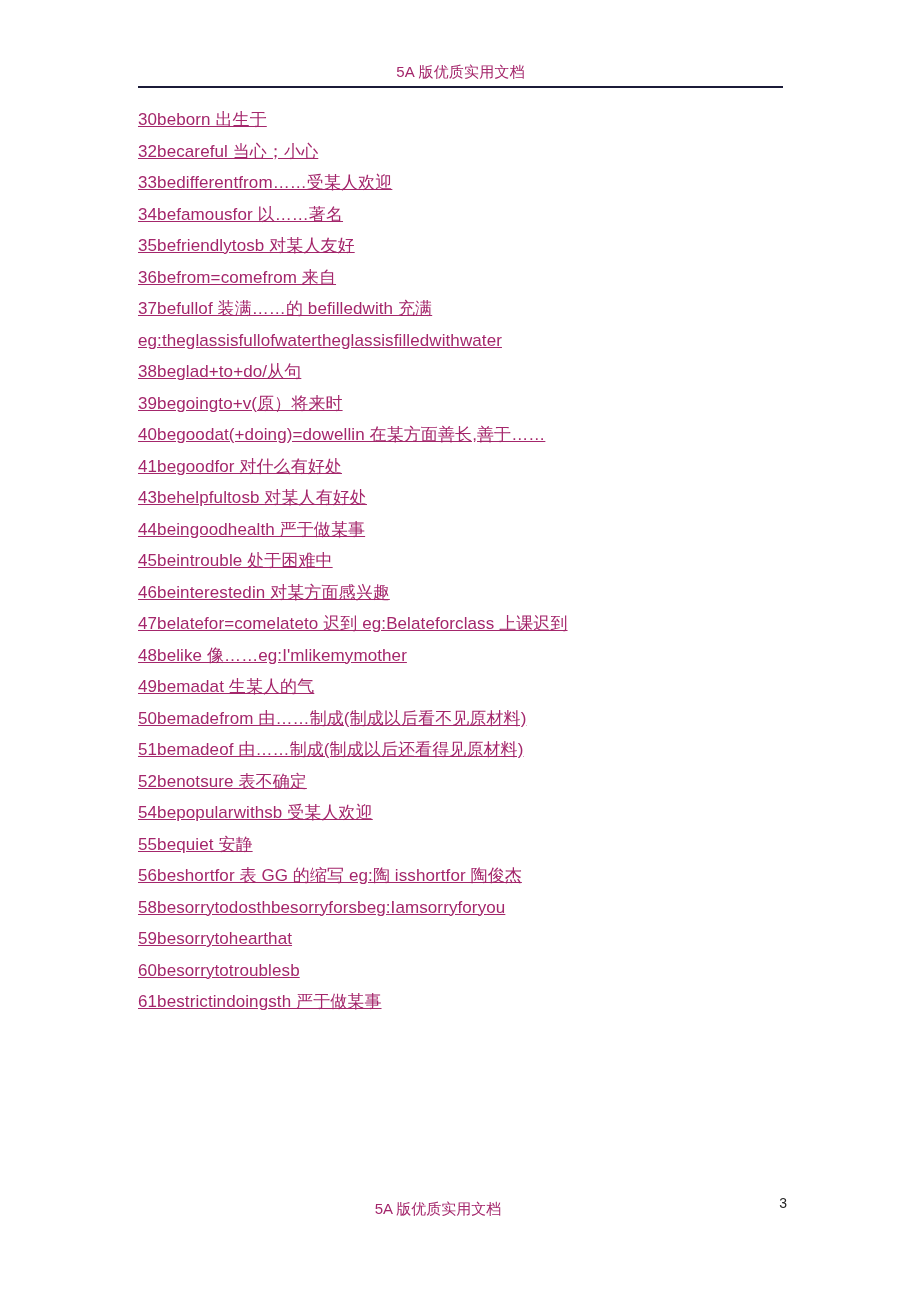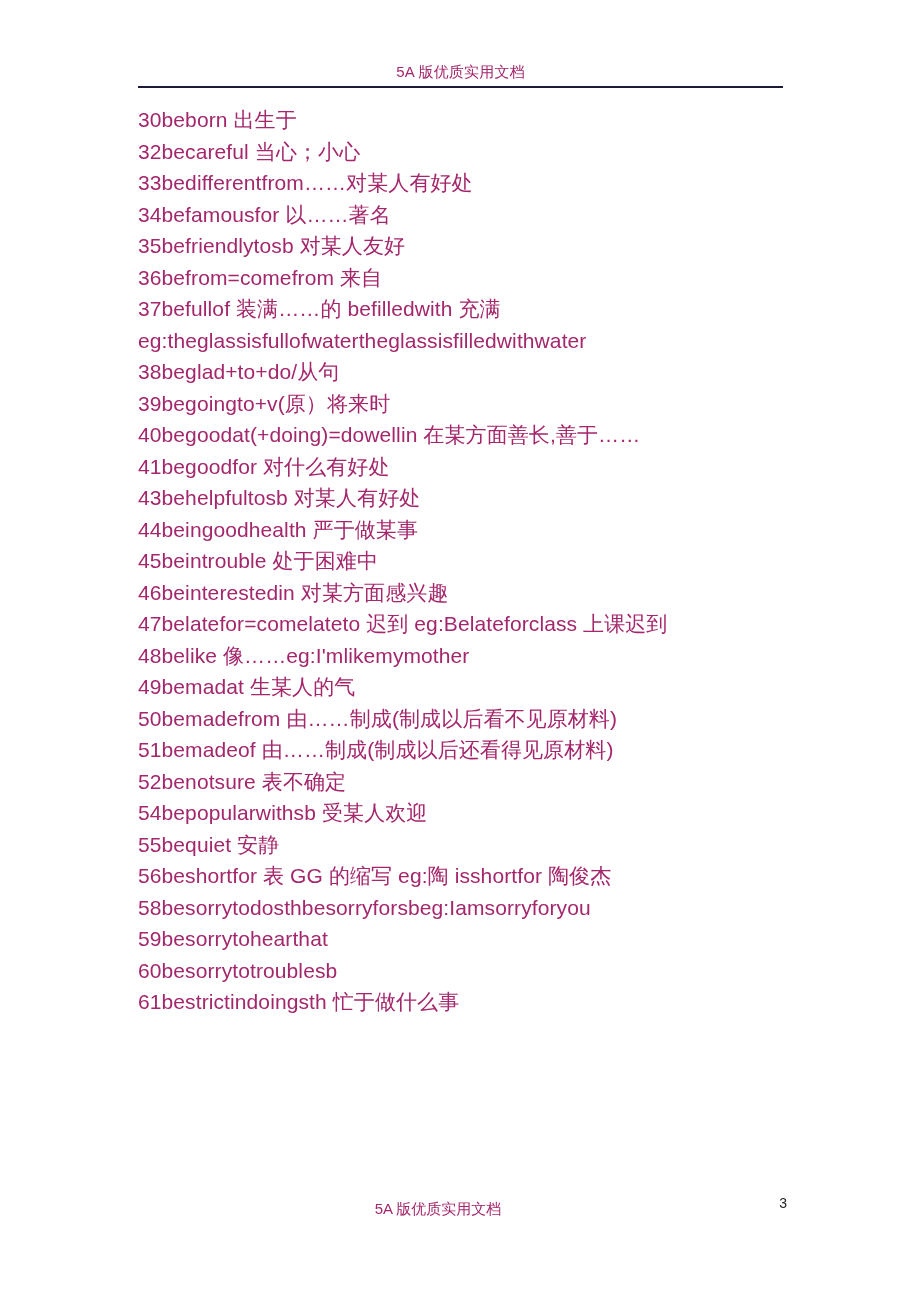--- a/index.html
+++ b/index.html
@@ -47,24 +47,25 @@
 
   
   .content {
     position: absolute;
     left: 138px;
     top: 104px;
     width: 720px;
   }
   .entry {
     color: #a4266b;
-    font-size: 21px;
+    font-size: 17px;
     line-height: 31.5px;
     white-space: nowrap;
     letter-spacing: 0.1px;
+    text-decoration: underline;
   }
 
   
   .footer {
     position: absolute;
     left: 138px;
     top: 1198px;
     width: 645px;
     height: 24px;
   }
@@ -94,21 +95,21 @@
 <div class="page">
 
   <div class="header">
     <div class="header-title">5A 版优质实用文档</div>
     <div class="header-rule"></div>
   </div>
 
   <div class="content" id="entries-container">
       <div class="entry">30beborn 出生于</div>
       <div class="entry">32becareful 当心；小心</div>
-      <div class="entry">33bedifferentfrom……对某人有好处</div>
+      <div class="entry">33bedifferentfrom……受某人欢迎</div>
       <div class="entry">34befamousfor 以……著名</div>
       <div class="entry">35befriendlytosb 对某人友好</div>
       <div class="entry">36befrom=comefrom 来自</div>
       <div class="entry">37befullof 装满……的 befilledwith 充满</div>
       <div class="entry">eg:theglassisfullofwatertheglassisfilledwithwater</div>
       <div class="entry">38beglad+to+do/从句</div>
       <div class="entry">39begoingto+v(原）将来时</div>
       <div class="entry">40begoodat(+doing)=dowellin 在某方面善长,善于……</div>
       <div class="entry">41begoodfor 对什么有好处</div>
       <div class="entry">43behelpfultosb 对某人有好处</div>
@@ -120,21 +121,21 @@
       <div class="entry">49bemadat 生某人的气</div>
       <div class="entry">50bemadefrom 由……制成(制成以后看不见原材料)</div>
       <div class="entry">51bemadeof 由……制成(制成以后还看得见原材料)</div>
       <div class="entry">52benotsure 表不确定</div>
       <div class="entry">54bepopularwithsb 受某人欢迎</div>
       <div class="entry">55bequiet 安静</div>
       <div class="entry">56beshortfor 表 GG 的缩写 eg:陶 isshortfor 陶俊杰</div>
       <div class="entry">58besorrytodosthbesorryforsbeg:Iamsorryforyou</div>
       <div class="entry">59besorrytohearthat</div>
       <div class="entry">60besorrytotroublesb</div>
-      <div class="entry">61bestrictindoingsth 忙于做什么事</div>
+      <div class="entry">61bestrictindoingsth 严于做某事</div>
     </div>
 
   <div class="footer">
     <div class="footer-title">5A 版优质实用文档</div>
     <div class="footer-pagenum">3</div>
   </div>
 
 </div>
 
 </body></html>

